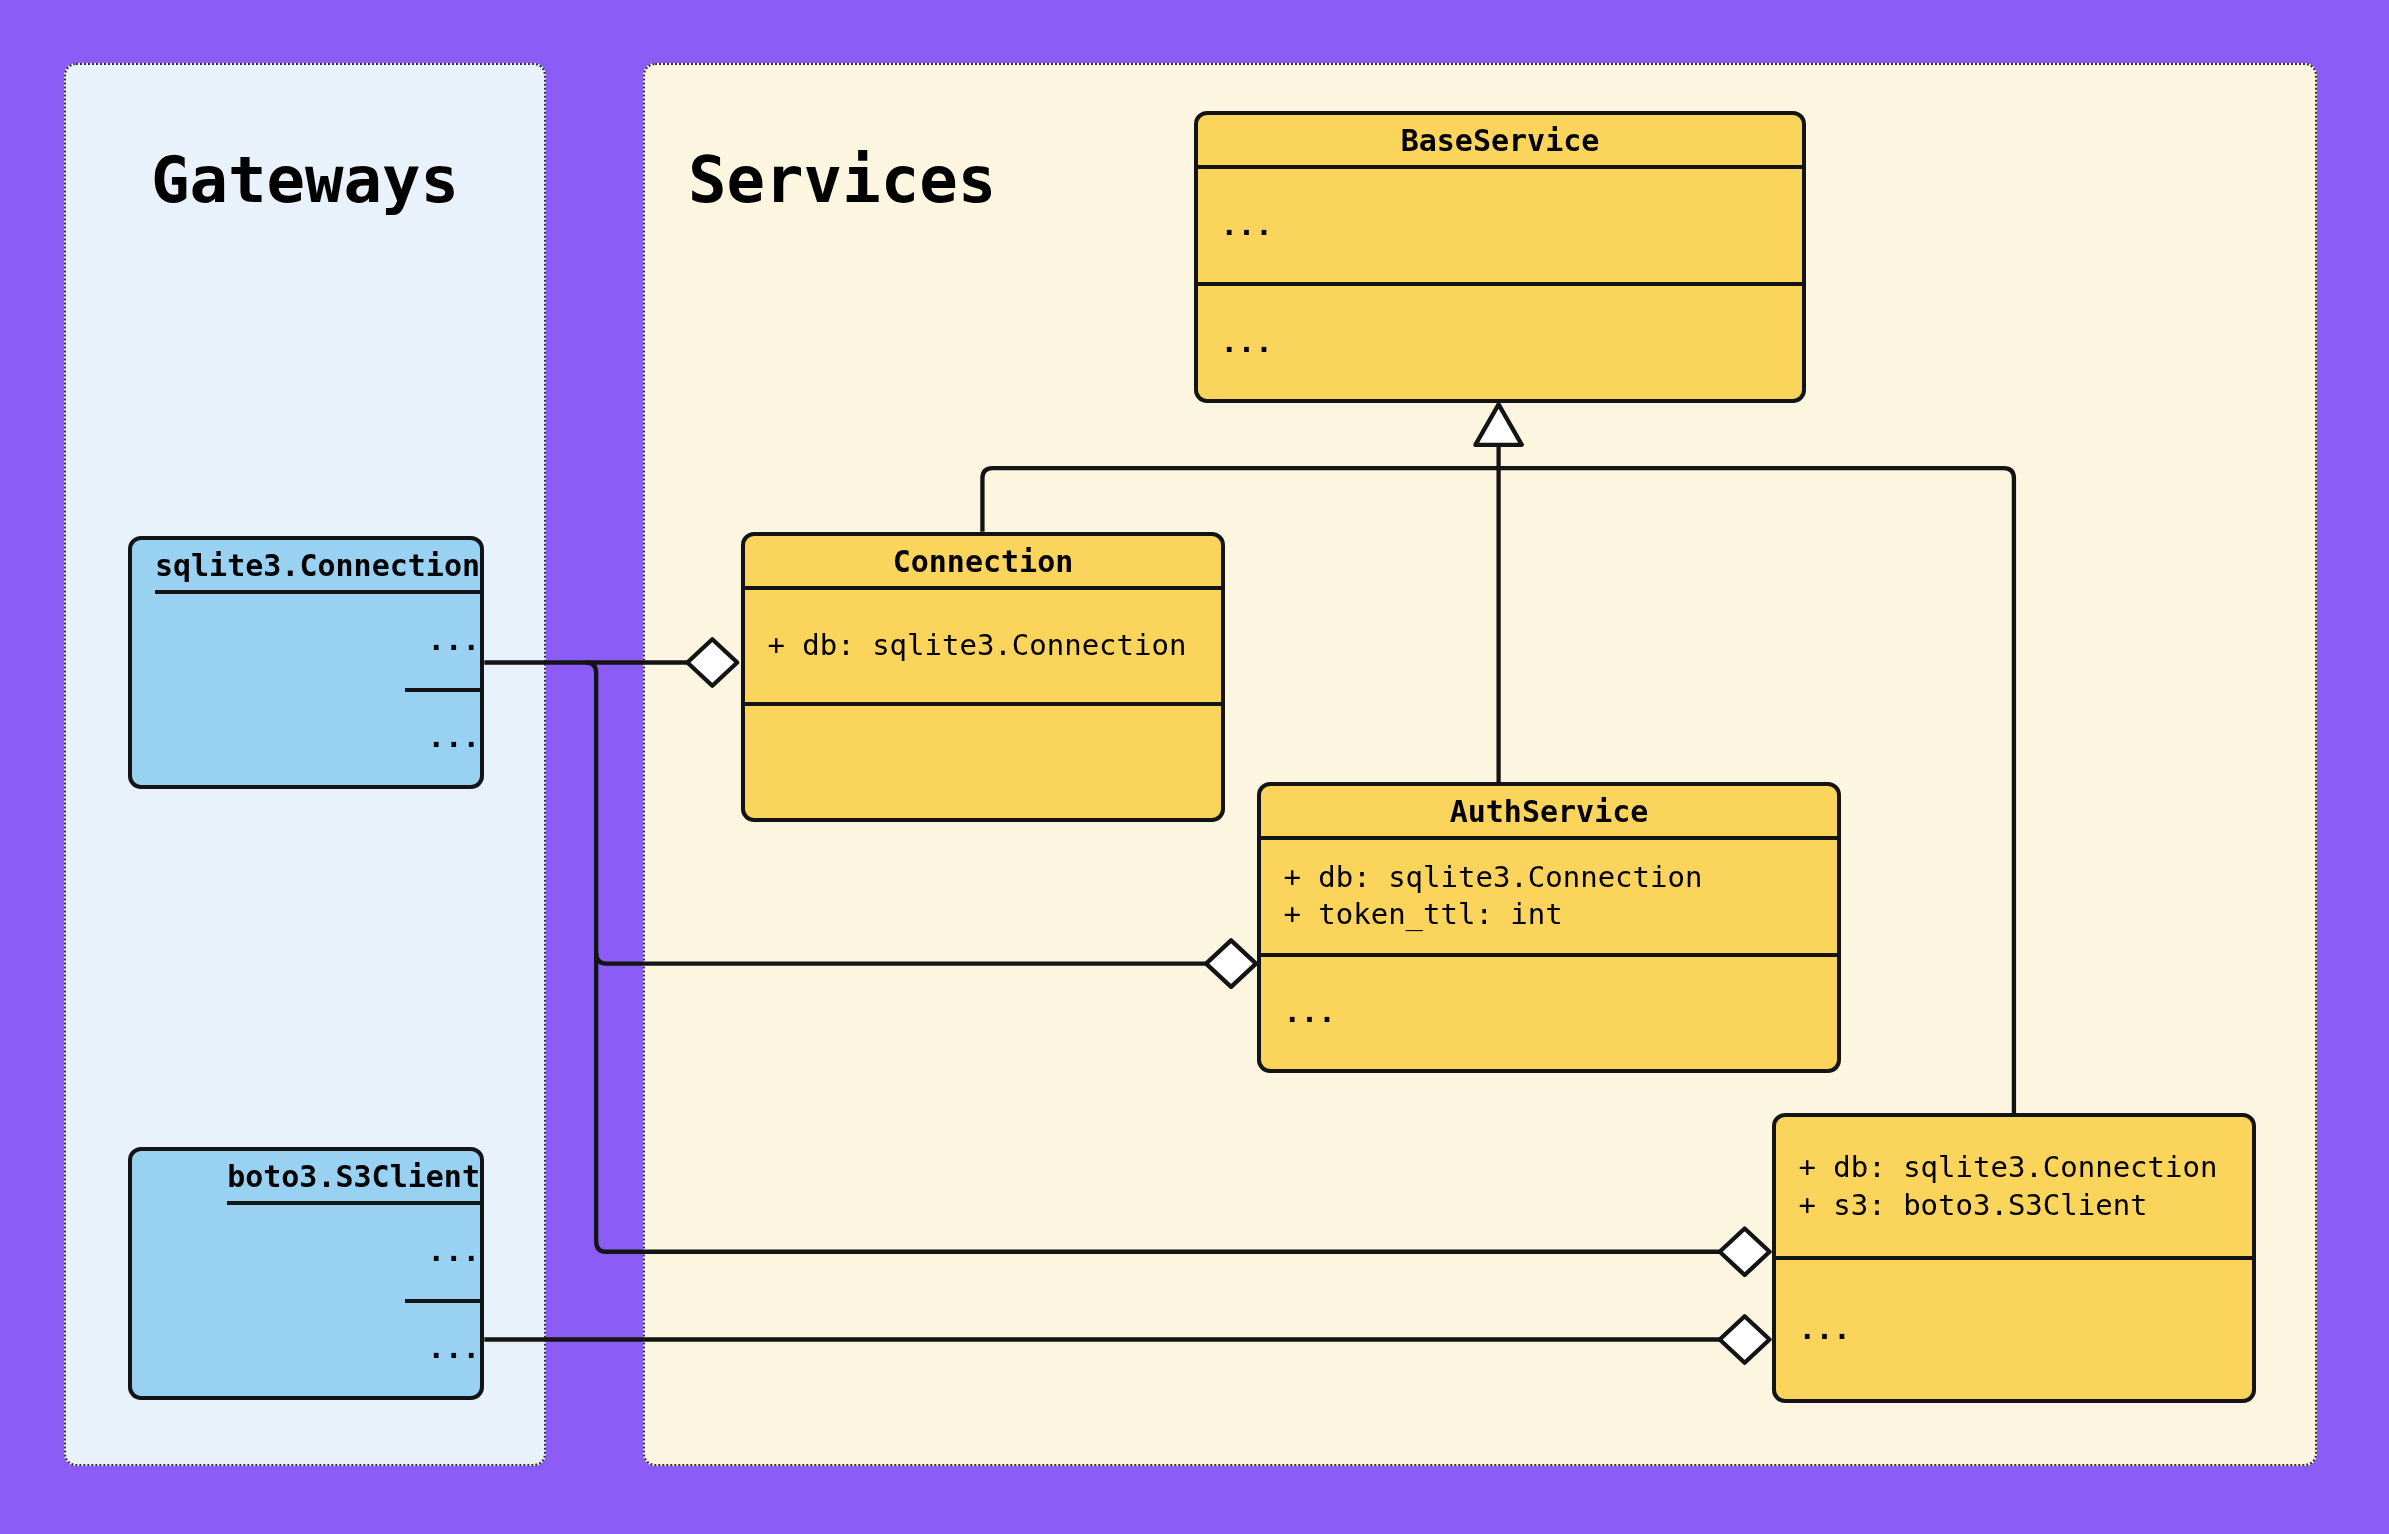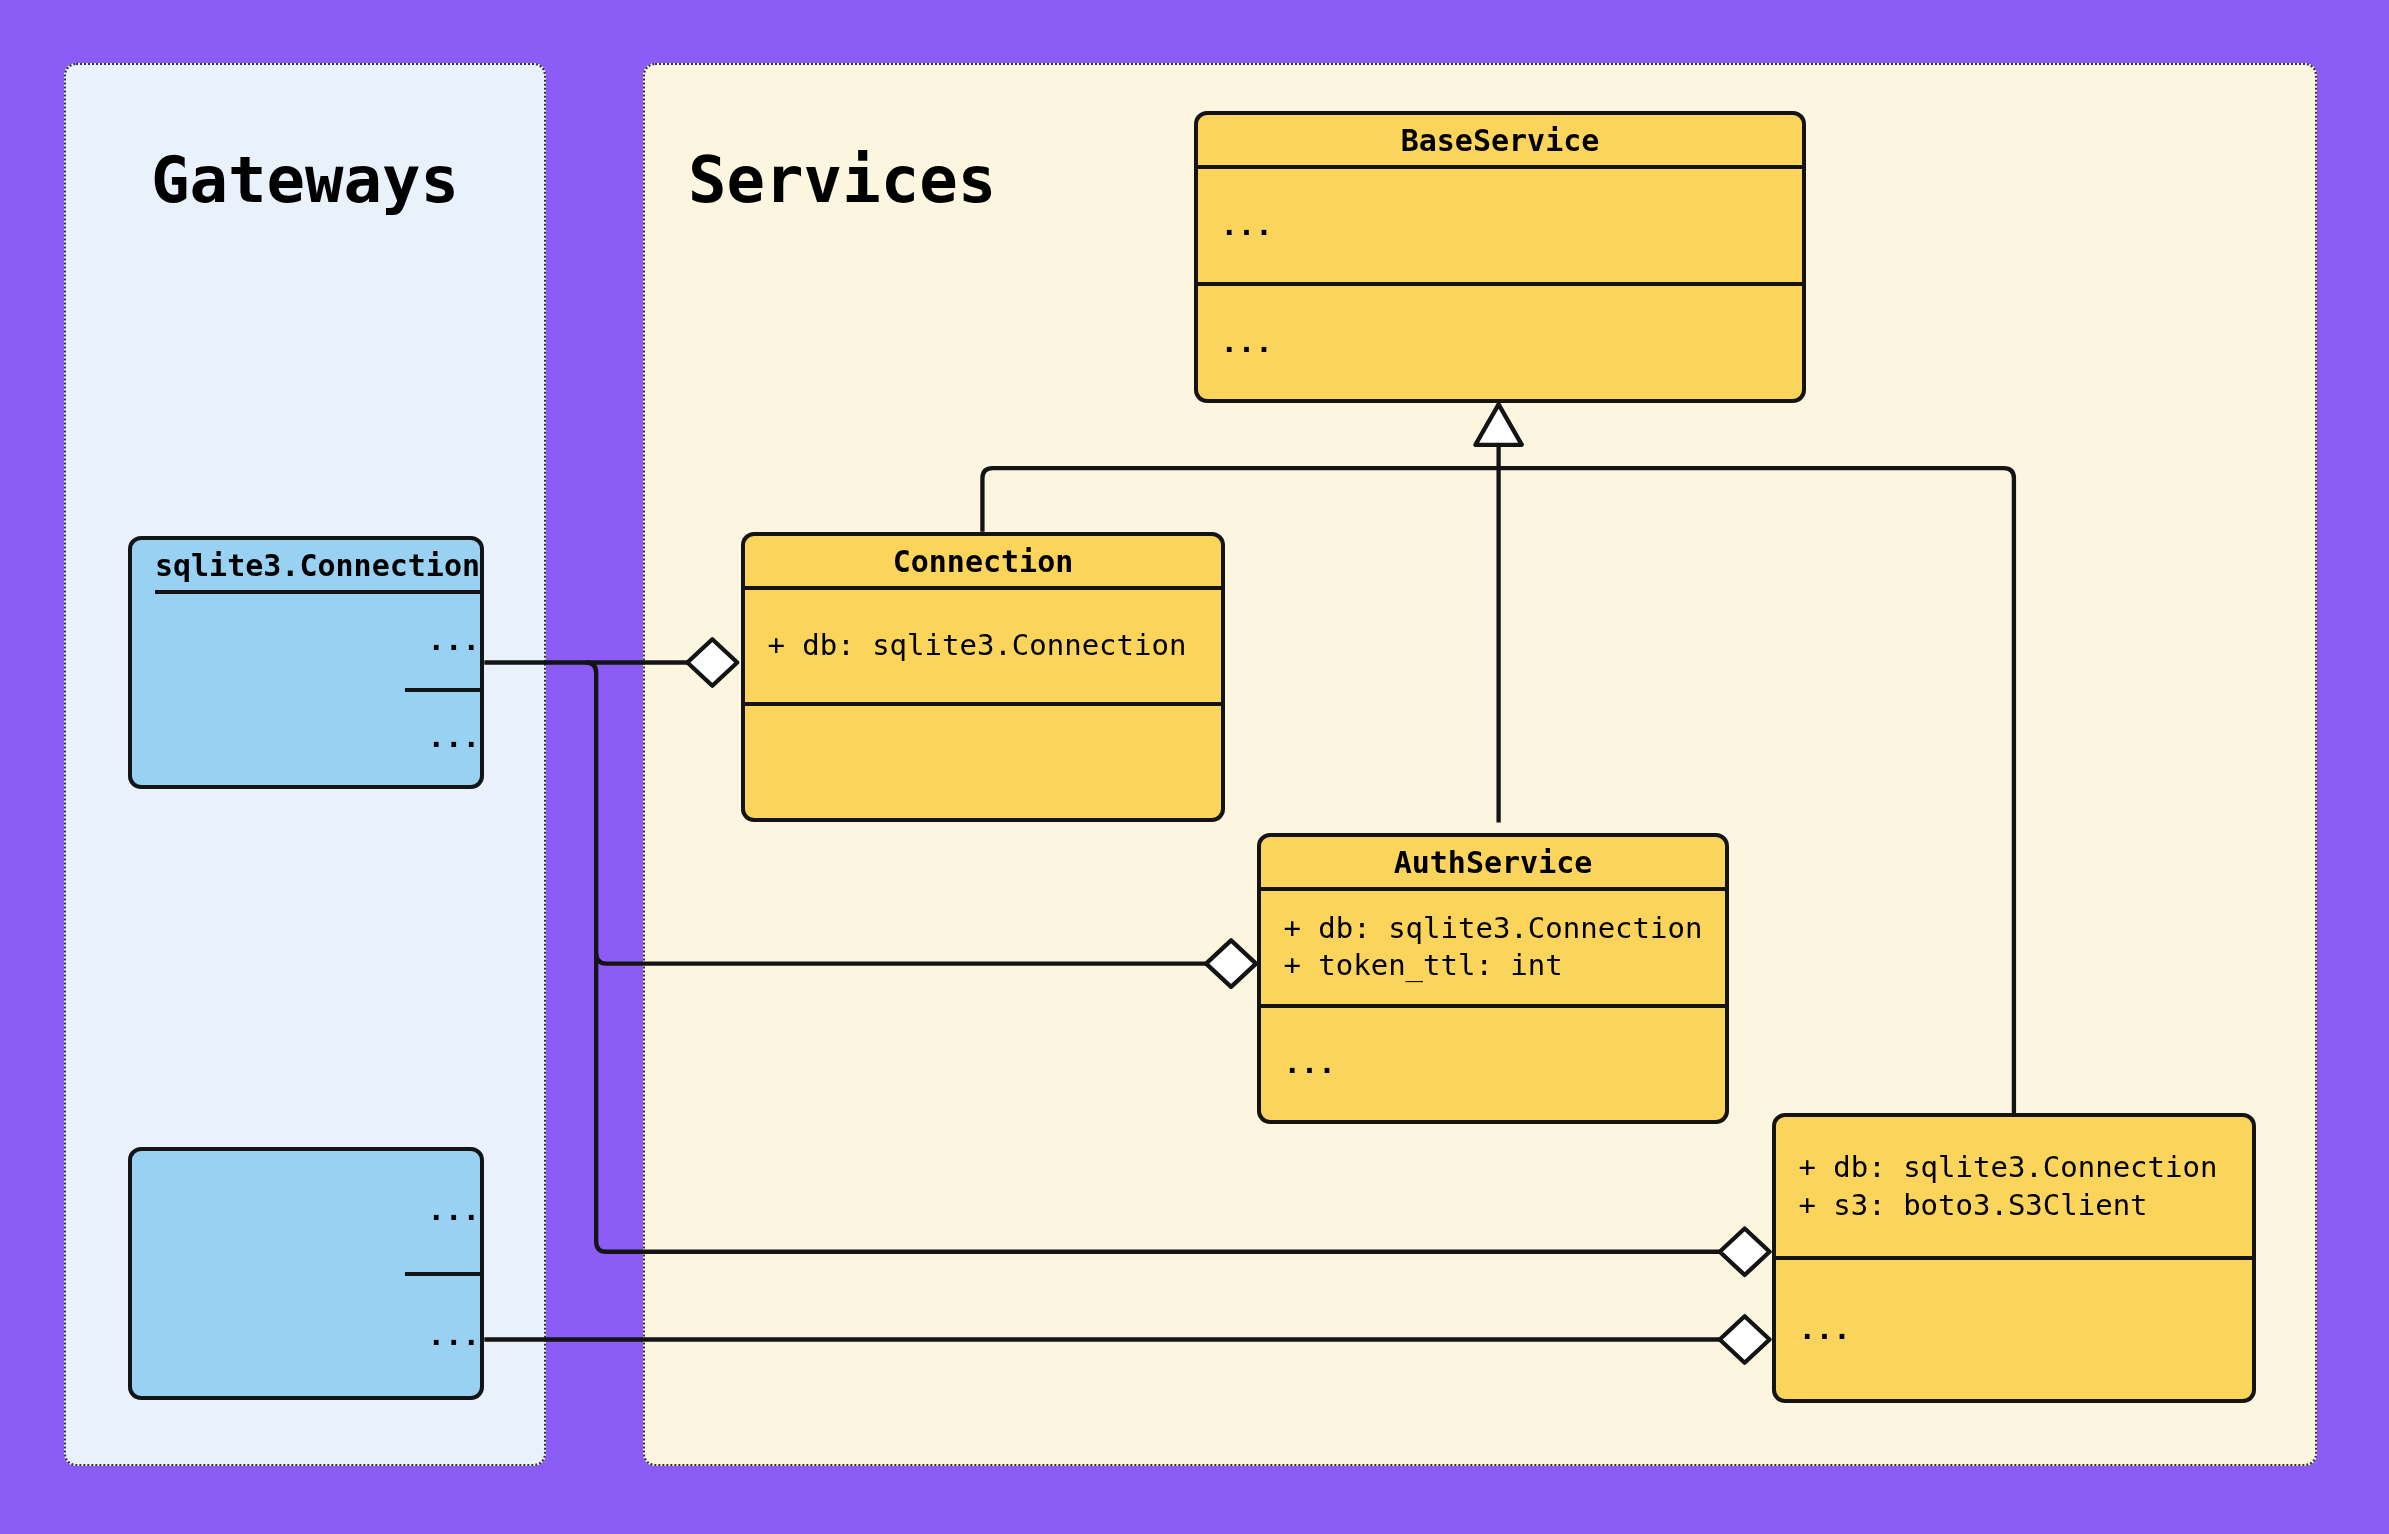--- a/index.html
+++ b/index.html
@@ -91,21 +91,21 @@
   <div class="cls yellow" style="left:741px;top:532px;width:484px;height:290px">
     <div class="cls-h">Connection</div>
     <div class="cls-s s1">
       <span>+ db: sqlite3.Connection</span>
     </div>
     <div class="cls-s">
       <span></span>
     </div>
   </div>
 
-  <div class="cls yellow" style="left:1257px;top:833px;width:472px;height:291px">
+  <div class="cls yellow" style="left:1257px;top:782px;width:584px;height:291px">
     <div class="cls-h">AuthService</div>
     <div class="cls-s s1">
       <span>+ db: sqlite3.Connection</span>
       <span>+ token_ttl: int</span>
     </div>
     <div class="cls-s">
       <span class="dots">...</span>
     </div>
   </div>
 
@@ -123,20 +123,21 @@
     <div class="cls-h">sqlite3.Connection</div>
     <div class="cls-s s1">
       <span class="dots">...</span>
     </div>
     <div class="cls-s">
       <span class="dots">...</span>
     </div>
   </div>
 
   <div class="cls blue" style="left:128px;top:1147px;width:356px;height:253px">
+    <div class="cls-h">boto3.S3Client</div>
     <div class="cls-s s1">
       <span class="dots">...</span>
     </div>
     <div class="cls-s">
       <span class="dots">...</span>
     </div>
   </div>
 
 </div>
 

